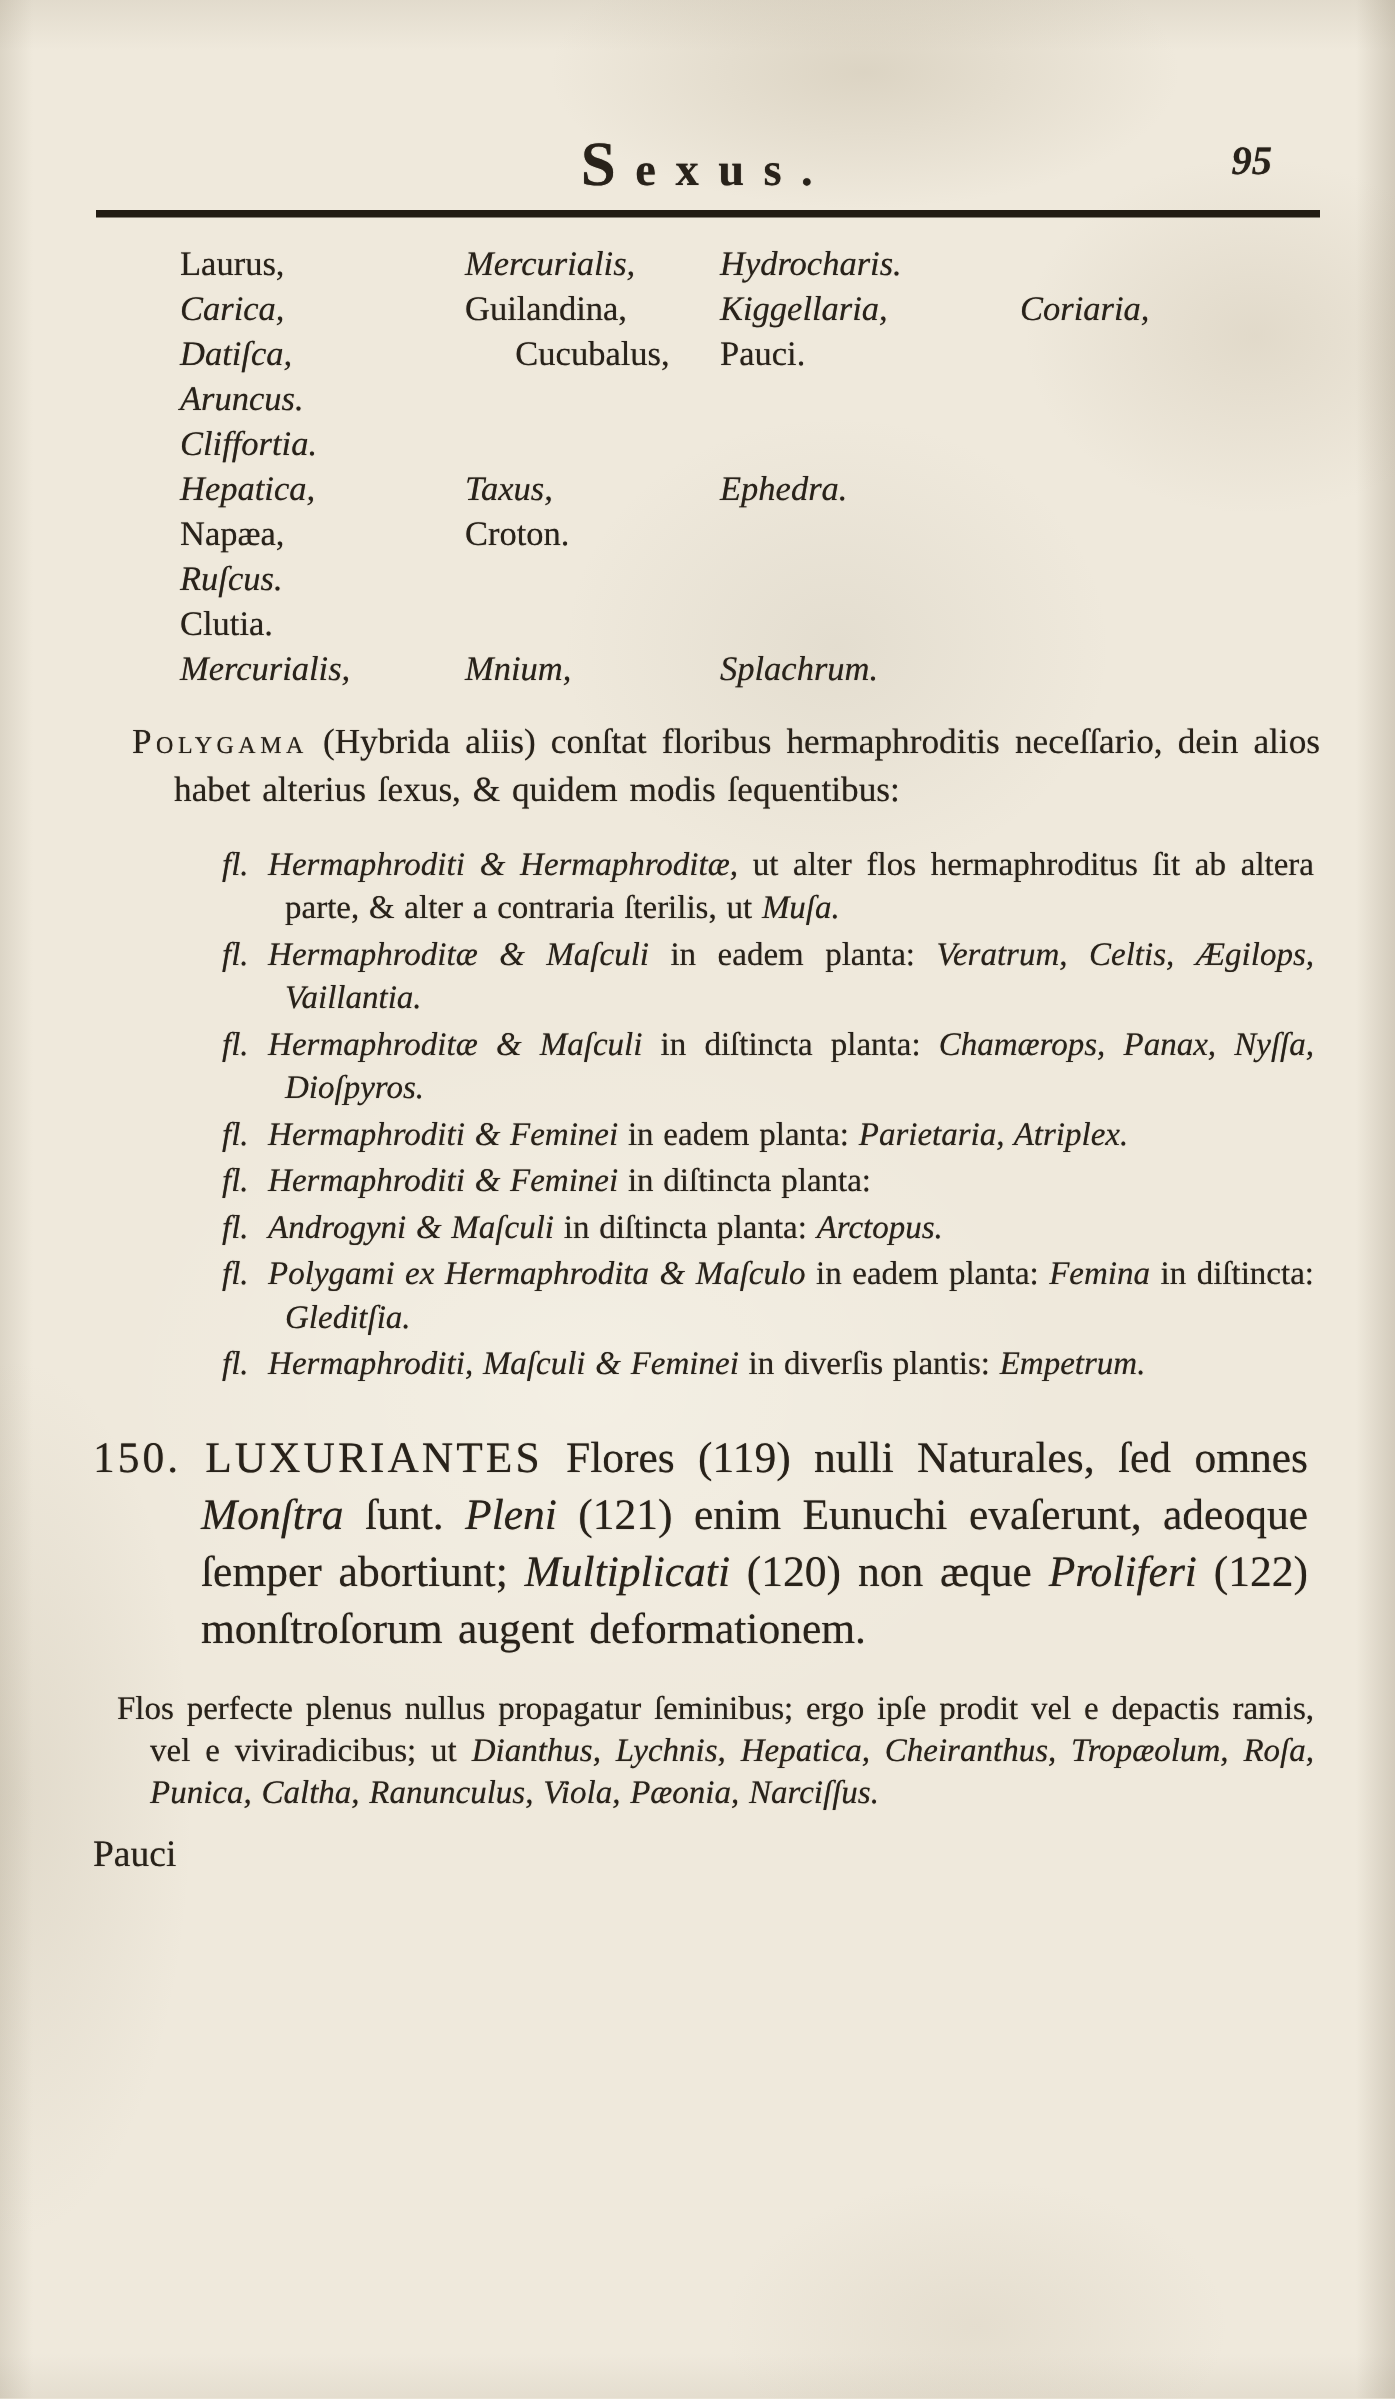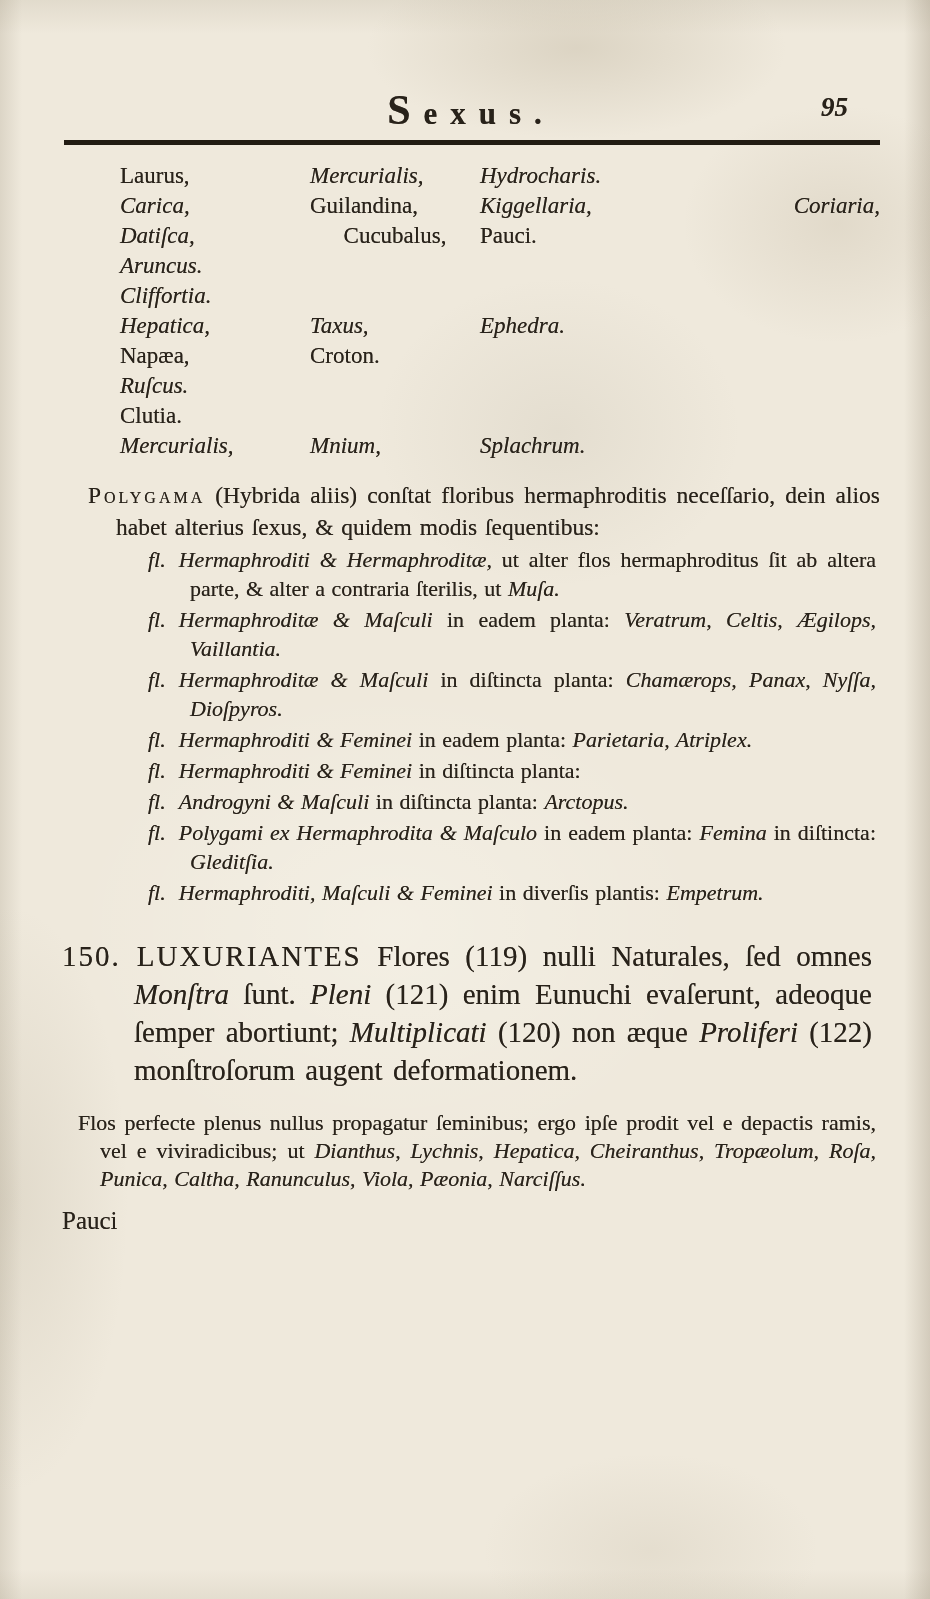--- a/index.html
+++ b/index.html
@@ -73,21 +73,21 @@
   .polygama-intro {
     margin: 18px 0 0 26px;
     padding-left: 28px;
     text-indent: -28px;
     font-size: 23.5px;
     line-height: 32px;
     text-align: justify;
     word-spacing: 2px;
   }
   .fl-list {
-    margin-top: 2px;
+    margin-top: 18px;
     font-family: Liberation Serif, serif;
   }
   .fl-item {
     margin: 0 4px 2px 86px;
     padding-left: 42px;
     text-indent: -42px;
     font-size: 22px;
     line-height: 29px;
     text-align: justify;
     word-spacing: 1px;
@@ -152,21 +152,21 @@
   <section class="genera">
       <div class="genera-row">
         <span class="genera-cell" style="grid-column: 1;">Laurus,</span>
         <span class="genera-cell seg-i" style="grid-column: 2;">Mercurialis,</span>
         <span class="genera-cell seg-i" style="grid-column: 3;">Hydrocharis.</span>
       </div>
       <div class="genera-row">
         <span class="genera-cell seg-i" style="grid-column: 1;">Carica,</span>
         <span class="genera-cell" style="grid-column: 2;">Guilandina,</span>
         <span class="genera-cell seg-i" style="grid-column: 3;">Kiggellaria,</span>
-        <span class="genera-cell seg-i" style="grid-column: 4; text-align: right;">Coriaria,</span>
+        <span class="genera-cell seg-i" style="grid-column: 4;">Coriaria,</span>
       </div>
       <div class="genera-row">
         <span class="genera-cell seg-i" style="grid-column: 1;">Datiſca,</span>
         <span class="genera-cell" style="grid-column: 2; text-align: center;">Cucubalus,</span>
         <span class="genera-cell" style="grid-column: 3;">Pauci.</span>
       </div>
       <div class="genera-row">
         <span class="genera-cell seg-i" style="grid-column: 1;">Aruncus.</span>
       </div>
       <div class="genera-row">

